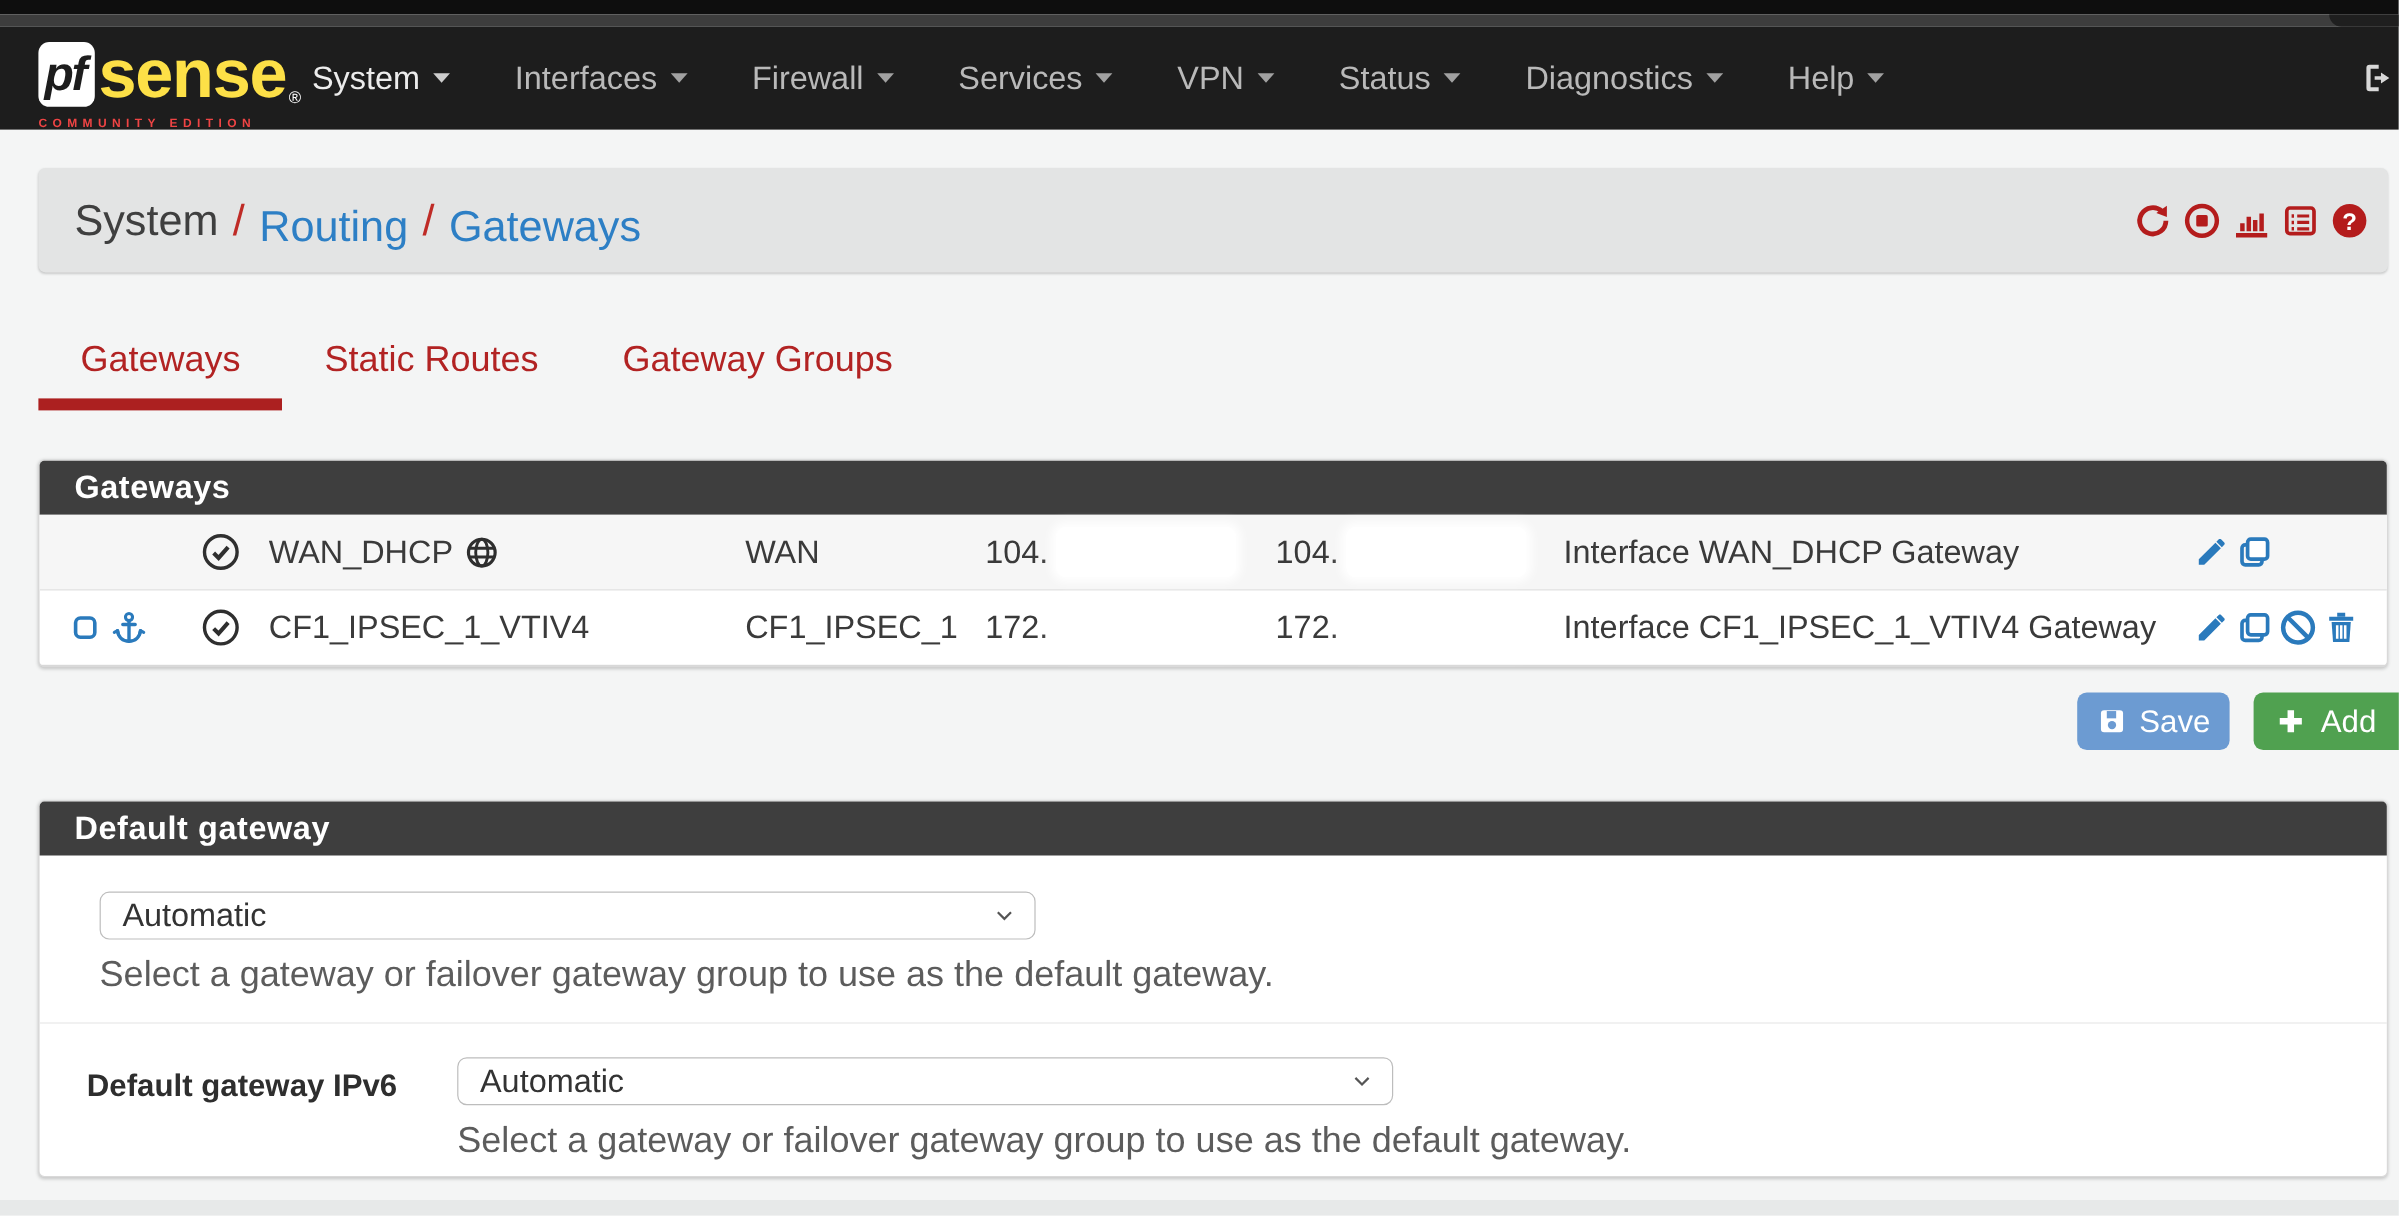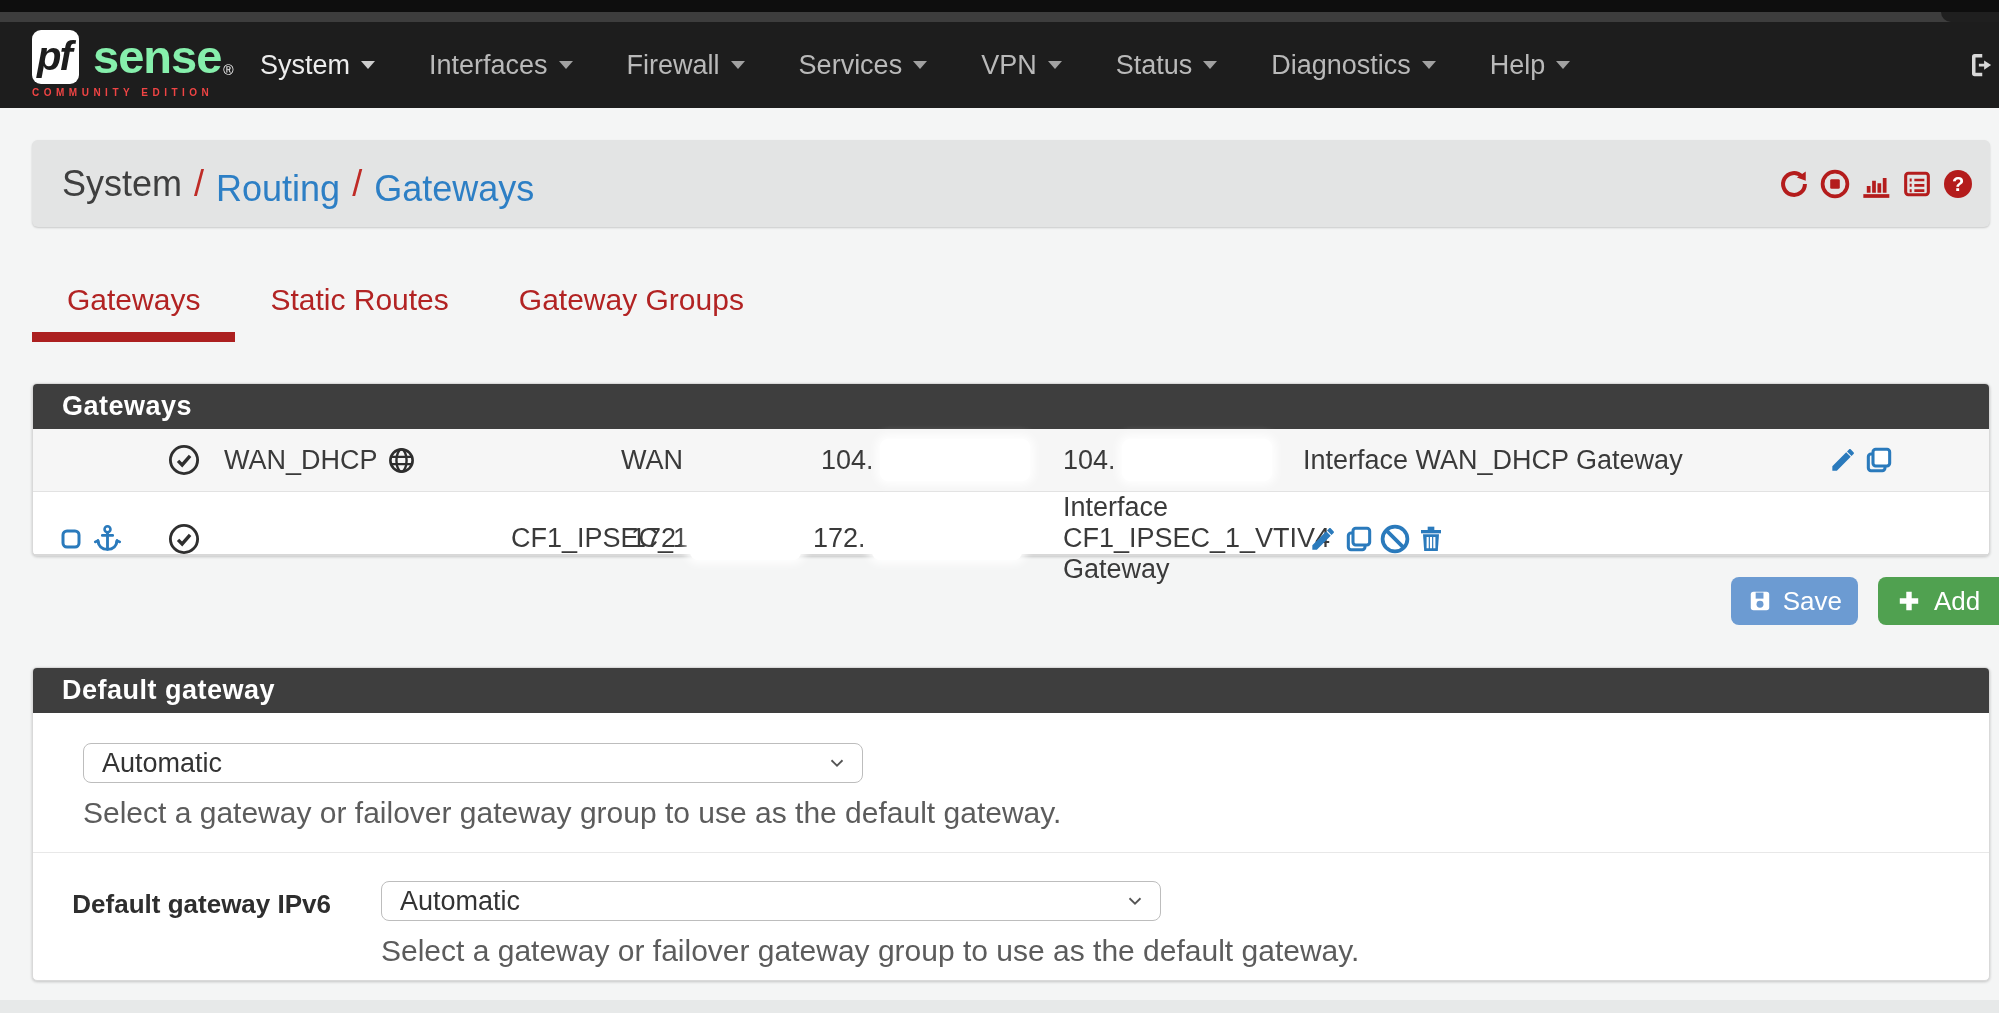--- a/index.html
+++ b/index.html
@@ -10,21 +10,21 @@
   
   .top-black { height:12px; background:#0e0e0e; }
   .top-strip { height:10px; background:#3d3d3d; position:relative; }
   .top-strip .corner { position:absolute; right:0; top:0; width:58px; height:10px; background:#1f1f1f; border-bottom-left-radius:12px; }
   .navbar { height:86px; background:#1d1d1d; position:relative; }
 
   .logo { position:absolute; left:32px; top:7px; cursor:pointer; }
   .logo-row { display:flex; align-items:center; }
   .pf-box { width:47px; height:54px; background:#ffffff; border-radius:9px; display:flex; align-items:center; justify-content:center; }
   .pf-box span { font-size:40px; font-weight:700; font-style:italic; color:#1d1d1d; letter-spacing:-2px; padding-right:3px; }
-  .sense { font-size:47px; font-weight:700; color:#86efac; letter-spacing:-1px; margin-left:14px; }
+  .sense { font-size:57px; font-weight:700; color:#fde047; letter-spacing:-1px; margin-left:3px; }
   .reg { font-size:14px; color:#ffffff; align-self:flex-end; margin:0 0 6px 2px; }
   .edition { margin-top:3px; font-size:10px; font-weight:700; letter-spacing:4.5px; color:#ef4444; }
 
   .menu { position:absolute; left:233px; top:0; height:86px; display:flex; align-items:center; list-style:none; }
   .menu li { padding:0 27px; font-size:27px; color:#b9b9b9; display:flex; align-items:center; cursor:pointer; white-space:nowrap; }
   .menu li:first-child { color:#ececec; }
   .caret { display:inline-block; width:0; height:0; border-left:7px solid transparent; border-right:7px solid transparent; border-top:8px solid currentColor; margin-left:11px; opacity:.85; }
   .signout { position:absolute; right:3px; top:50%; transform:translateY(-50%); width:30px; height:30px; color:#d8d8d8; cursor:pointer; }
 
   
@@ -237,20 +237,23 @@
             <path d="M4.6 13.6c.5 4.4 3.4 6.8 7.4 6.8s6.9-2.4 7.4-6.8" fill="none" stroke="currentColor" stroke-width="2.2" stroke-linecap="round"></path>
             <path d="M4.6 13.6l-2.1 1.1M4.6 13.6l.5 2.3M19.4 13.6l2.1 1.1M19.4 13.6l-.5 2.3" stroke="currentColor" stroke-width="2" fill="none" stroke-linecap="round"></path>
           </svg>
         </div>
         <div class="td c1">
           <svg class="status-icon" viewBox="0 0 24 24">
             <circle cx="12" cy="12" r="9.6" fill="none" stroke="currentColor" stroke-width="2"></circle>
             <path d="M7.8 12.6l2.9 2.9 5.6-6.4" fill="none" stroke="currentColor" stroke-width="2.4"></path>
           </svg>
         </div>
+        <div class="td c2">
+          <span>CF1_IPSEC_1_VTIV4</span>
+        </div>
         <div class="td c3"></div>
         <div class="td c4">CF1_IPSEC_1</div>
         <div class="td c5">
           <span>172.</span>
           <span class="redact"></span>
         </div>
         <div class="td c6">
           <span>172.</span>
           <span class="redact"></span>
         </div>

